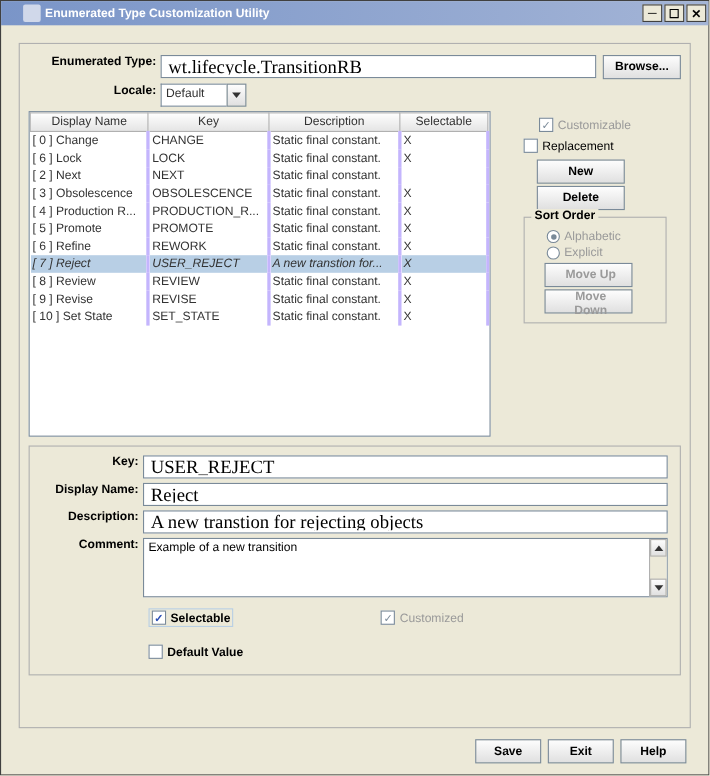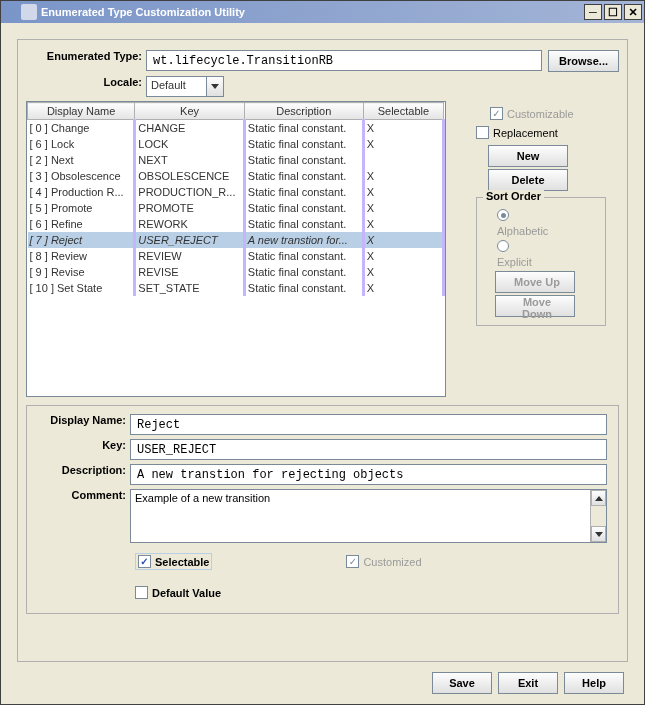--- a/index.html
+++ b/index.html
@@ -28,33 +28,33 @@
   tbody tr { height: 16px; }
   tr.sel td { background: #b8cfe5; font-style: italic; }
   .side { margin-left: 30px; width: 130px; }
   .check { display: flex; align-items: center; gap: 4px; margin: 6px 0; }
   .cbox { width: 13px; height: 13px; border: 1px solid #7a8a99; background: #fff; display:flex;align-items:center;justify-content:center; font-size:10px; color:#7a8a99;}
   .cbox.on::after { content:"✓"; }
   .cbox.blue.on::after { color:#2a4db3; }
   .side .btn { width: 80px; margin: 2px 12px; display: block; font-weight: bold; }
   .group { border: 1px solid #b0b0b0; padding: 8px 6px 6px 6px; margin-top: 6px; position: relative; }
   .group-title { position: absolute; top: -8px; left: 6px; background: #ece9d8; padding: 0 3px; font-weight: bold; }
-  .radio { display:flex; align-items:flex-start; gap:4px; margin:3px 0;flex-direction:column; }
+  .radio { display:flex; align-items:flex-end; gap:4px; margin:3px 0; }
   .rcircle { width:12px;height:12px;border:1px solid #7a8a99;border-radius:50%;background:#fff;display:flex;align-items:center;justify-content:center;}
   .rcircle.on::after { content:"";width:5px;height:5px;background:#7a8a99;border-radius:50%;}
   .disabled { color:#9a9a9a;padding-left:14px; }
   .detail { border: 1px solid #b0b0b0; margin-top: 8px; padding: 8px 8px 4px 8px; }
   .detail .lbl { width: 95px; }
   .ta { height: 54px; width: 477px; border:1px solid #7a8a99; background:#fff; padding:2px 4px; position:relative; }
   .scroll-v { position:absolute; right:0;top:0;bottom:0;width:16px;background:#ece9d8;border-left:1px solid #b0b0b0;display:flex;flex-direction:column;justify-content:space-between;}
   .scroll-btn{height:16px;border:1px solid #b0b0b0;background:linear-gradient(#fdfdfd,#e0e0e0);display:flex;align-items:center;justify-content:center;}
   .chev-up{width:0;height:0;border-left:4px solid transparent;border-right:4px solid transparent;border-bottom:5px solid #333;}
   .footer { display:flex; justify-content:flex-end; gap:6px; margin-top:10px; padding-right:4px;}
   .footer .btn { width: 60px; font-weight: bold; }
-  input.tfi { border:none; outline:none; width:100%; height:100%; background:transparent; font-family:Liberation Mono, monospace; font-size:12px;}
+  input.tfi { border:none; outline:none; width:100%; height:100%; background:transparent; font-family:Liberation Serif, serif; font-size:17px;}
   col.c0{width:108px}col.c1{width:110px}col.c2{width:120px}col.c3{width:82px}
 </style>
 </head>
 <body>
 
 <div class="window">
   <div class="titlebar">
     <div class="title-icon"></div>
     <div class="title-text">Enumerated Type Customization Utility</div>
     <div class="winbtn">─</div>
@@ -191,26 +191,26 @@
               <span>Explicit</span>
             </div>
             <button class="btn disabled">Move Up</button>
             <button class="btn disabled">Move Down</button>
           </div>
         </div>
       </div>
 
       <div class="detail">
         <div class="row">
+          <div class="lbl">Key:</div>
+          <div class="tf" style="width:477px"><input class="tfi" value="USER_REJECT" style=""></div>
+        </div>
+        <div class="row">
           <div class="lbl">Display Name:</div>
           <div class="tf" style="width:477px"><input class="tfi" value="Reject" style=""></div>
-        </div>
-        <div class="row">
-          <div class="lbl">Key:</div>
-          <div class="tf" style="width:477px"><input class="tfi" value="USER_REJECT" style=""></div>
         </div>
         <div class="row">
           <div class="lbl">Description:</div>
           <div class="tf" style="width:477px"><input class="tfi" value="A new transtion for rejecting objects" style=""></div>
         </div>
         <div class="row" style="align-items:flex-start">
           <div class="lbl">Comment:</div>
           <div class="ta">
             <span>Example of a new transition</span>
             <div class="scroll-v">

